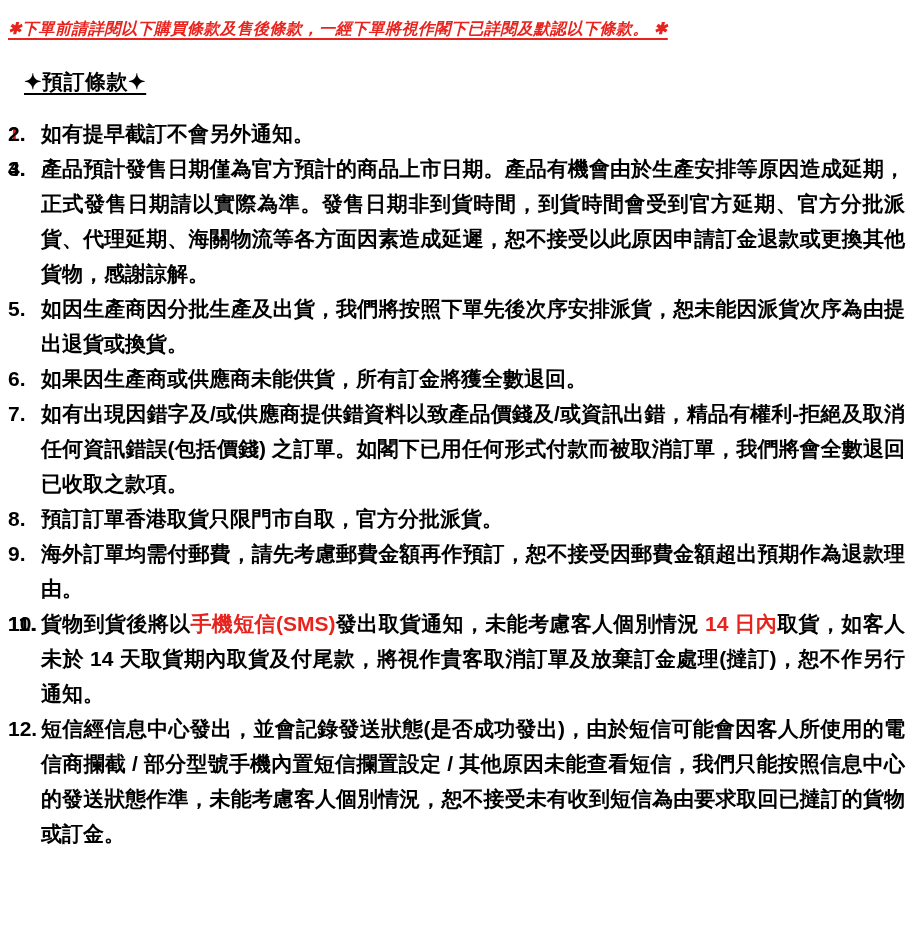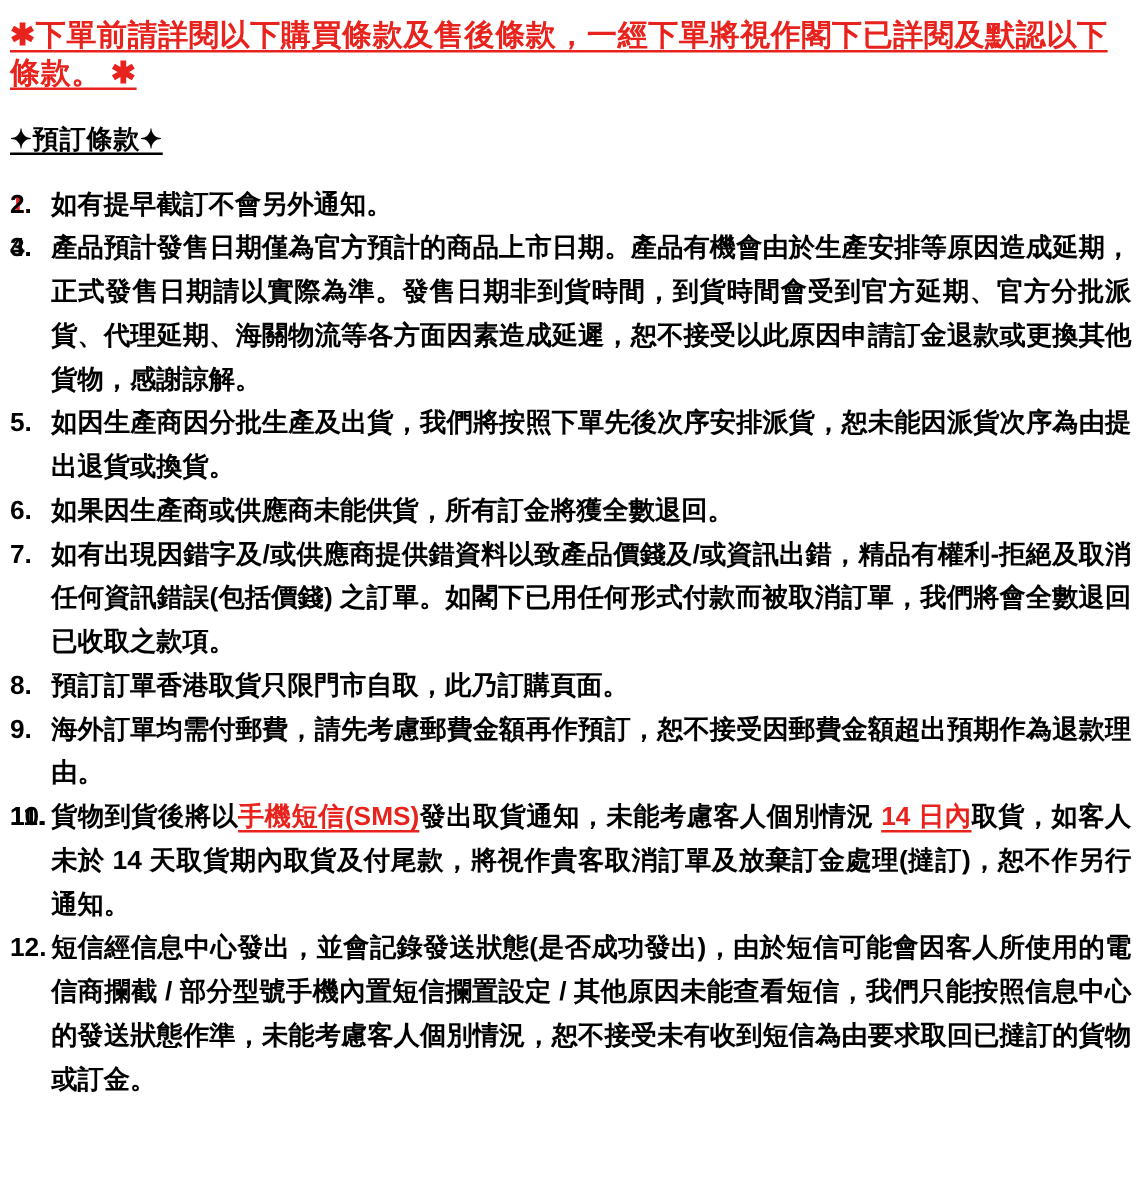--- a/index.html
+++ b/index.html
@@ -18,36 +18,37 @@
     min-height: 948px;
     font-family: "Liberation Sans", sans-serif;
     font-weight: 700;
     color: var(--ink);
   }
   .page {
     padding: 10px 8px 12px 8px;
   }
   .doc-header {
     color: var(--red);
-    font-size: 24px;
+    font-size: 16px;
     line-height: 30px;
     text-decoration: underline;
     text-underline-offset: 4px;
     text-decoration-thickness: 2px;
     margin: 4px 0 0 0;
     letter-spacing: 0.5px;
+    font-style: italic;
   }
   .section-title {
     color: var(--ink);
     font-size: 21px;
     line-height: 28px;
     text-decoration: underline;
     text-underline-offset: 4px;
     text-decoration-thickness: 2px;
-    margin: 24px 0 0 0;
+    margin: 24px 0 0 16px;
     letter-spacing: 0.5px;
   }
   .terms-list {
     list-style: none;
     margin: 20px 0 0 0;
     padding: 0;
     font-size: 21px;
     line-height: 35px;
   }
   .term-item {
@@ -63,38 +64,37 @@
     text-align: left;
   }
   .term-item.red,
   .term-item.red .num,
   .term-item.red .seg {
     color: var(--red);
   }
   .seg { color: inherit; }
   .seg.red-underline {
     color: var(--red);
-    text-decoration: underline;
     text-underline-offset: 4px;
     text-decoration-thickness: 2px;
   }
 </style>
 </head>
 <body>
 
 <div class="page">
   <div class="doc-header">✱下單前請詳閱以下購買條款及售後條款，一經下單將視作閣下已詳閱及默認以下條款。 ✱</div>
   <div class="section-title">✦預訂條款✦</div>
   <ol class="terms-list" id="terms-list">
       <li class="term-item red"><span class="num">1.</span></li>
       <li class="term-item"><span class="num">2.</span><span class="seg">如有提早截訂不會另外通知。</span></li>
       <li class="term-item"><span class="num">3.</span></li>
       <li class="term-item"><span class="num">4.</span><span class="seg">產品預計發售日期僅為官方預計的商品上市日期。產品有機會由於生產安排等原因造成延期，正式發售日期請以實際為準。發售日期非到貨時間，到貨時間會受到官方延期、官方分批派貨、代理延期、海關物流等各方面因素造成延遲，恕不接受以此原因申請訂金退款或更換其他貨物，感謝諒解。</span></li>
       <li class="term-item"><span class="num">5.</span><span class="seg">如因生產商因分批生產及出貨，我們將按照下單先後次序安排派貨，恕未能因派貨次序為由提出退貨或換貨。</span></li>
       <li class="term-item"><span class="num">6.</span><span class="seg">如果因生產商或供應商未能供貨，所有訂金將獲全數退回。</span></li>
       <li class="term-item"><span class="num">7.</span><span class="seg">如有出現因錯字及/或供應商提供錯資料以致產品價錢及/或資訊出錯，精品有權利-拒絕及取消任何資訊錯誤(包括價錢) 之訂單。如閣下已用任何形式付款而被取消訂單，我們將會全數退回已收取之款項。</span></li>
-      <li class="term-item"><span class="num">8.</span><span class="seg">預訂訂單香港取貨只限門市自取，此乃訂購頁面。</span></li>
+      <li class="term-item"><span class="num">8.</span><span class="seg">預訂訂單香港取貨只限門市自取，官方分批派貨。</span></li>
       <li class="term-item"><span class="num">9.</span><span class="seg">海外訂單均需付郵費，請先考慮郵費金額再作預訂，恕不接受因郵費金額超出預期作為退款理由。</span></li>
       <li class="term-item"><span class="num">10.</span></li>
       <li class="term-item"><span class="num">11.</span><span class="seg">貨物到貨後將以</span><span class="seg red-underline">手機短信(SMS)</span><span class="seg">發出取貨通知，未能考慮客人個別情況 </span><span class="seg red-underline">14 日內</span><span class="seg">取貨，如客人未於 14 天取貨期內取貨及付尾款，將視作貴客取消訂單及放棄訂金處理(撻訂)，恕不作另行通知。</span></li>
       <li class="term-item"><span class="num">12.</span><span class="seg">短信經信息中心發出，並會記錄發送狀態(是否成功發出)，由於短信可能會因客人所使用的電信商攔截 / 部分型號手機內置短信攔置設定 / 其他原因未能查看短信，我們只能按照信息中心的發送狀態作準，未能考慮客人個別情況，恕不接受未有收到短信為由要求取回已撻訂的貨物或訂金。</span></li>
     </ol>
 </div>
 
 </body></html>

